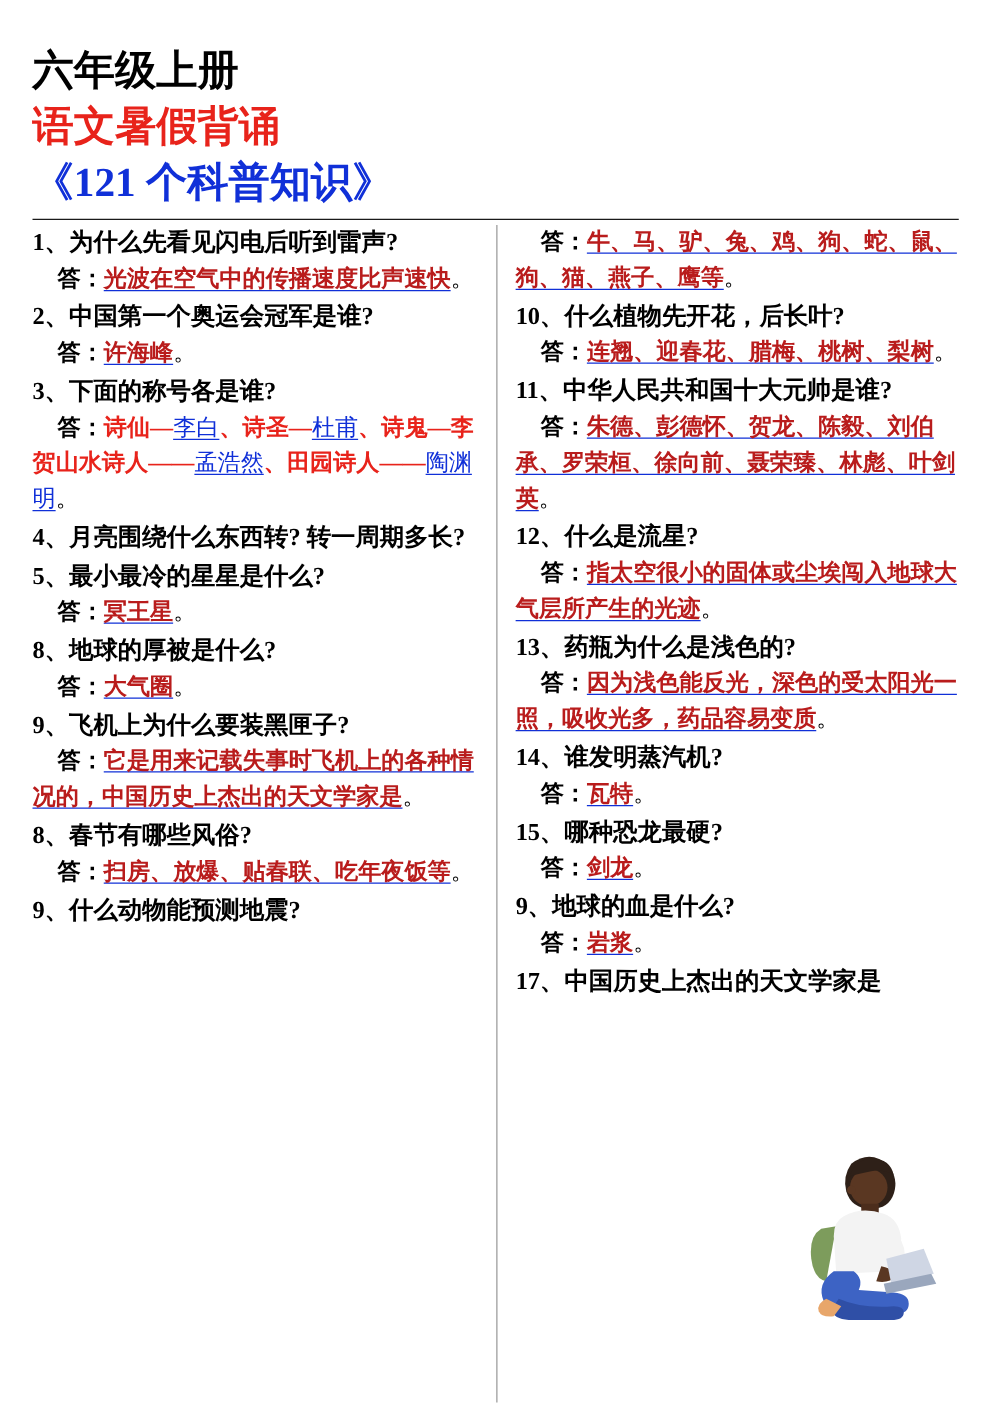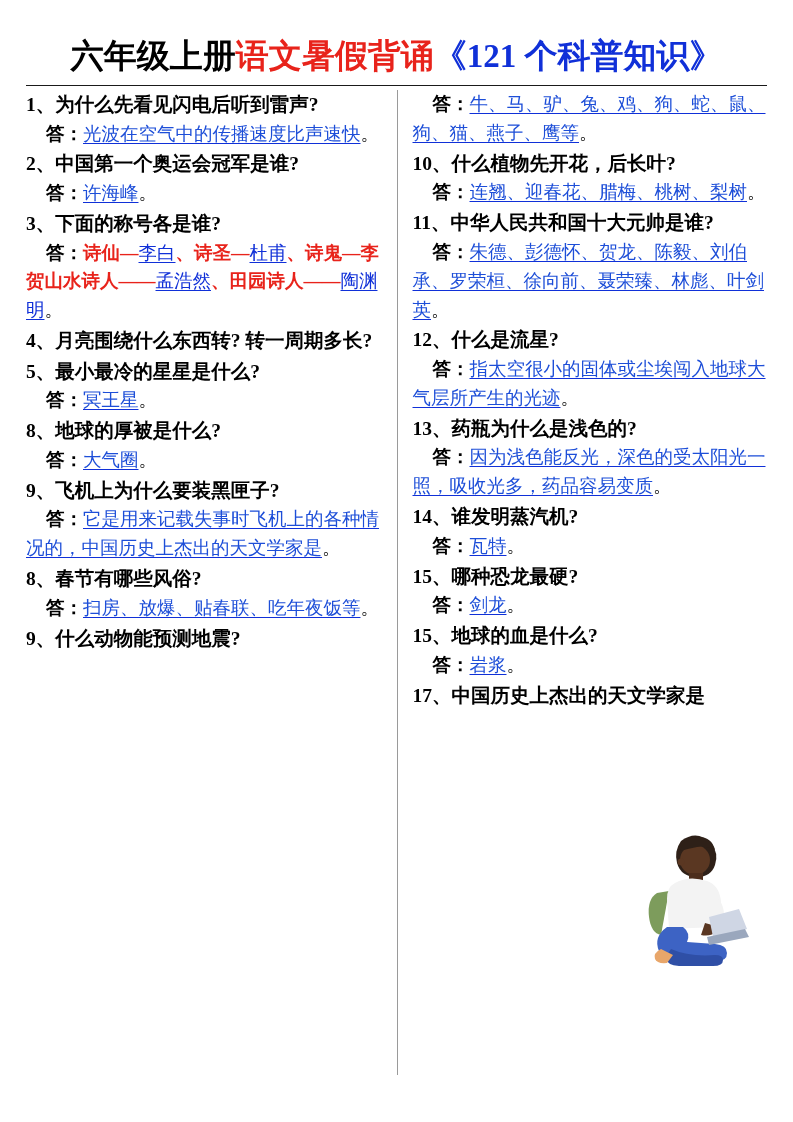--- a/index.html
+++ b/index.html
@@ -26,20 +26,21 @@
   
   .title-row {
     display: flex;
     align-items: baseline;
     justify-content: center;
     font-size: 33px;
     font-weight: bold;
     letter-spacing: 0px;
     white-space: nowrap;
     margin: 10px 0 6px 0;
+    flex-direction: column;
   }
   .t-black { color: #000000; }
   .t-red   { color: #e8231b; }
   .t-blue  { color: #1030d8; }
 
   .title-rule {
     border: none;
     border-top: 1.5px solid #1a1a1a;
     margin: 6px 0 4px 0;
   }
@@ -80,24 +81,25 @@
     line-height: 1.56;
     margin: 0 0 1px 0;
     text-indent: 20px;
   }
   .a .lbl {
     font-weight: bold;
     color: #000;
     text-indent: 0;
   }
   .a .val {
-    color: #1d4ed8;
+    color: #b91c1c;
     text-decoration: underline;
     text-decoration-color: #1030d8;
     text-underline-offset: 3px;
+    font-weight: bold;
   }
   .a .dot { color: #000; }
 
   
   .a3 .seg-red { color: #e8231b; font-weight: bold; }
   .a3 .seg-blue {
     color: #1030d8;
     text-decoration: underline;
     text-underline-offset: 3px;
   }
@@ -205,21 +207,21 @@
         <p class="q">14、谁发明蒸汽机?</p>
         <p class="a"><span class="lbl">答：</span><span class="val">瓦特</span><span class="dot">。</span></p>
       </div>
 
       <div class="qa">
         <p class="q">15、哪种恐龙最硬?</p>
         <p class="a"><span class="lbl">答：</span><span class="val">剑龙</span><span class="dot">。</span></p>
       </div>
 
       <div class="qa">
-        <p class="q">15、地球的血是什么?</p>
+        <p class="q">9、地球的血是什么?</p>
         <p class="a"><span class="lbl">答：</span><span class="val">岩浆</span><span class="dot">。</span></p>
       </div>
 
       <div class="qa">
         <p class="q">17、中国历史上杰出的天文学家是</p>
       </div>
 
       <svg class="illus" viewBox="0 0 140 150">
 
         <path d="M36 72 q-10 6 -8 24 q2 16 12 18 l8 -44 z" fill="#7d9c5c"></path>

